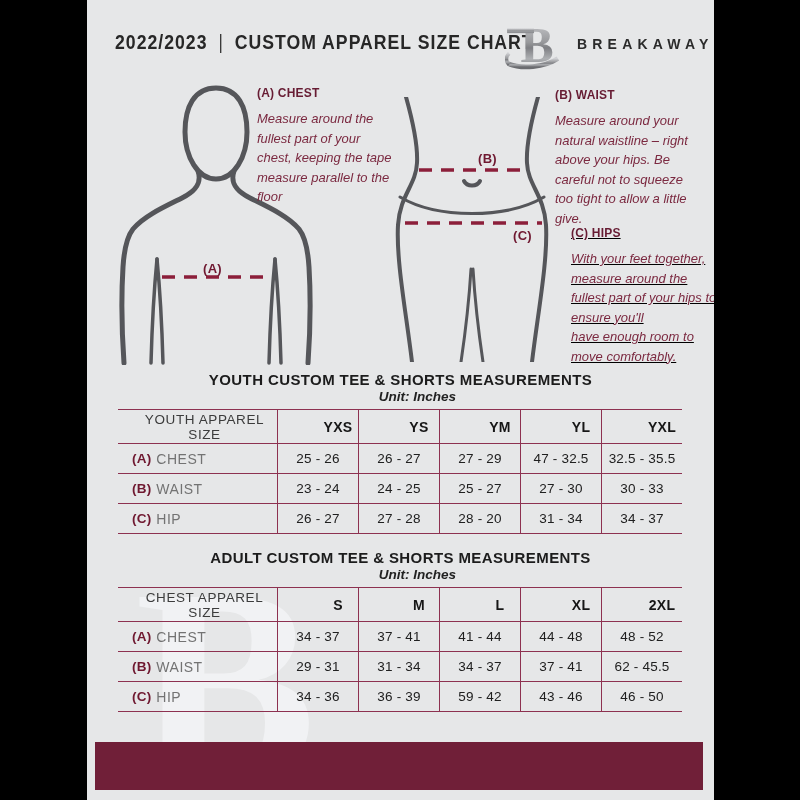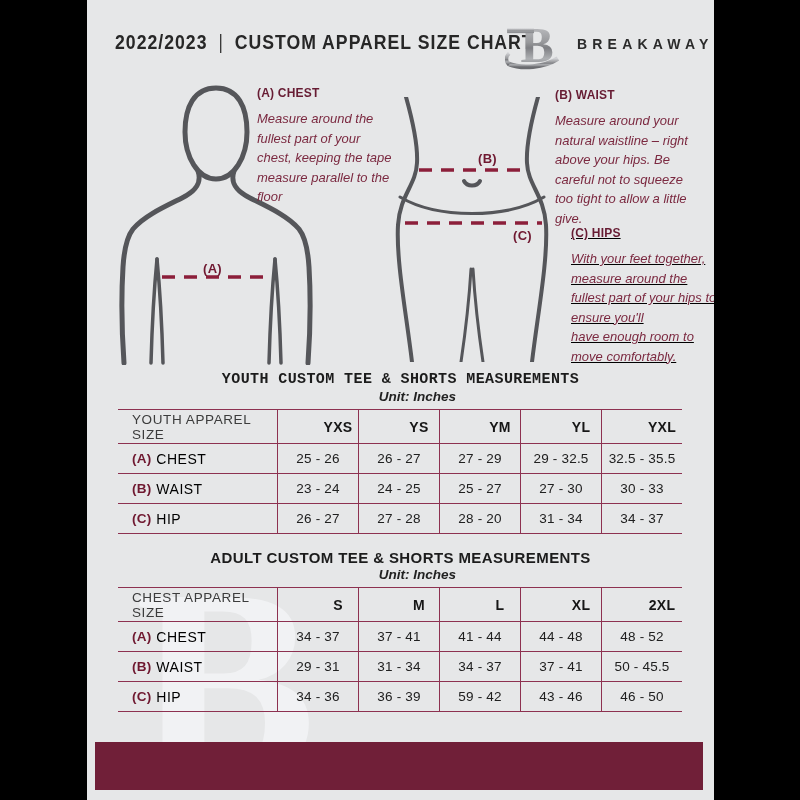--- a/index.html
+++ b/index.html
@@ -56,44 +56,44 @@
   .gb-hips{left:484px;top:226px;width:148px;text-decoration:underline;}
   
   .tbl-title{
     position:absolute;left:0;width:627px;text-align:center;z-index:1;
     font-weight:700;font-size:15px;color:#1c1c1c;letter-spacing:0.4px;margin:0;
   }
   .tbl-unit{
     position:absolute;left:0;width:627px;text-align:center;z-index:1;
     font-style:italic;font-weight:600;font-size:13.5px;color:#222;margin:0;padding-left:17px;
   }
-  .yt-title{top:371px;font-family:Liberation Mono, monospace;} .yt-unit{top:389px;}
+  .yt-title{top:371px;} .yt-unit{top:389px;}
   .at-title{top:549px;} .at-unit{top:567px;}
   .size-table{
     position:absolute;left:31px;width:564px;z-index:1;
     border-top:1.6px solid #8d3150;
   }
   .yt-table{top:409px;}
   .at-table{top:587px;}
   .trow{
     display:grid;grid-template-columns:159px 81px 81px 81px 81px 81px;
     border-bottom:1.6px solid #8d3150;
   }
   .trow.head{height:33px;}
   .trow.data{height:29px;}
   .cell{
     display:flex;align-items:center;justify-content:center;
     font-size:13.5px;color:#202020;letter-spacing:0.2px;
   }
   .cell + .cell{border-left:1.6px solid #8d3150;}
-  .cell.first{justify-content:flex-start;padding-left:14px;}
+  .cell.first{justify-content:flex-start;padding-left:14px;text-align:center;}
   .col-first-label{font-size:13.5px;letter-spacing:0.6px;color:#3c3c3c;}
   .size-h{font-weight:700;font-size:14px;color:#161616;letter-spacing:0.3px;margin-left:40px;}
   .marker{font-weight:700;color:#6f1830;margin-right:5px;font-size:13.5px;}
-  .row-label-text{font-size:14px;color:#000000;letter-spacing:0.5px;}
+  .row-label-text{font-size:14px;color:#737373;letter-spacing:0.5px;}
   
   .footer-bar{
     position:absolute;left:8px;top:742px;width:608px;height:48px;
     background:#701f38;z-index:3;
   }
 </style>
 </head>
 <body>
 
 <div class="page">
@@ -194,21 +194,21 @@
         </div>
     </div>
     <div class="trow data">
       <div class="cell first">
         <span class="marker">(A)</span>
         <span class="row-label-text">CHEST</span>
       </div>
       <div class="cell">25 - 26</div>
       <div class="cell">26 - 27</div>
       <div class="cell">27 - 29</div>
-      <div class="cell">29 - 32.5</div>
+      <div class="cell">47 - 32.5</div>
       <div class="cell">32.5 - 35.5</div>
     </div>
     <div class="trow data">
       <div class="cell first">
         <span class="marker">(B)</span>
         <span class="row-label-text">WAIST</span>
       </div>
       <div class="cell">23 - 24</div>
       <div class="cell">24 - 25</div>
       <div class="cell">25 - 27</div>
@@ -264,21 +264,21 @@
     </div>
     <div class="trow data">
       <div class="cell first">
         <span class="marker">(B)</span>
         <span class="row-label-text">WAIST</span>
       </div>
       <div class="cell">29 - 31</div>
       <div class="cell">31 - 34</div>
       <div class="cell">34 - 37</div>
       <div class="cell">37 - 41</div>
-      <div class="cell">50 - 45.5</div>
+      <div class="cell">62 - 45.5</div>
     </div>
     <div class="trow data">
       <div class="cell first">
         <span class="marker">(C)</span>
         <span class="row-label-text">HIP</span>
       </div>
       <div class="cell">34 - 36</div>
       <div class="cell">36 - 39</div>
       <div class="cell">59 - 42</div>
       <div class="cell">43 - 46</div>

